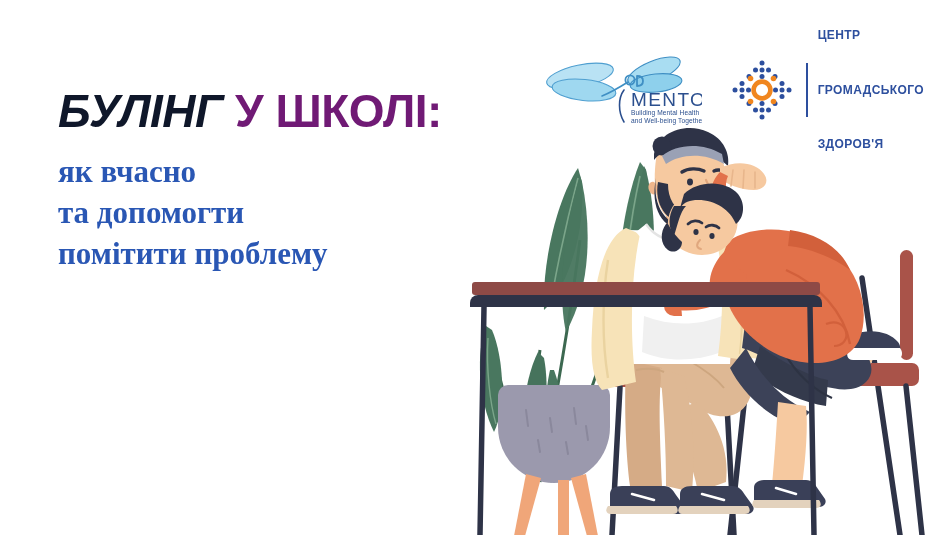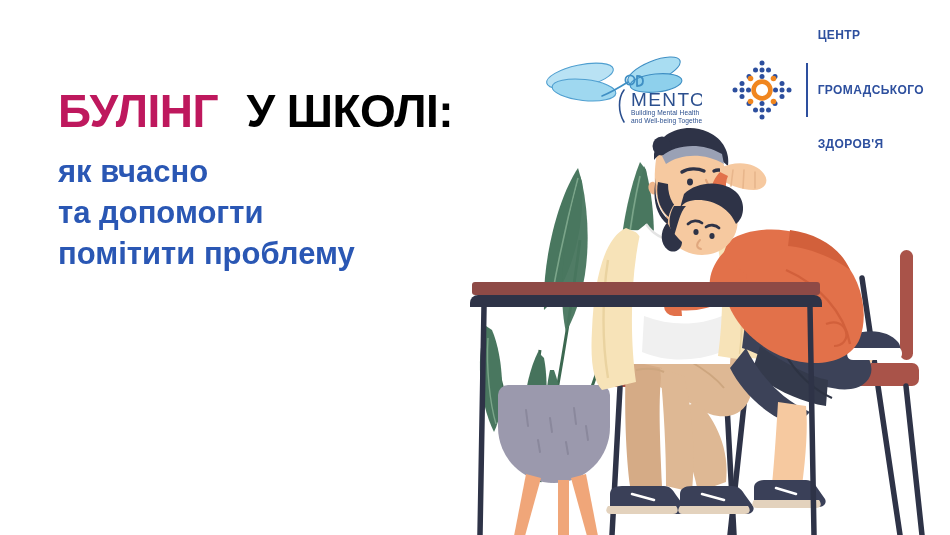--- a/index.html
+++ b/index.html
@@ -54,32 +54,33 @@
   #headline{
     position:absolute;
     left:58px;
     top:88px;
     font-size:46px;
     font-weight:bold;
     letter-spacing:-0.5px;
     line-height:1;
     white-space:nowrap;
   }
-  #headline .hl-orange{ color:#be185d; }
-  #headline .hl-blue{ color:#000000;margin-left:16px; }
+  #headline .hl-orange{ color:#0f172a;font-style:italic; }
+  #headline .hl-blue{ color:#701a75; }
 
   #subhead{
     position:absolute;
     left:58px;
     top:152px;
     font-size:31px;
     font-weight:bold;
     line-height:1.32;
     color:#2a57b4;
     max-width:420px;
+    font-family:Liberation Serif, serif;
   }
   #subhead div{ white-space:nowrap; }
 
   
   #illustration{
     position:absolute;
     left:430px;
     top:120px;
     width:520px;
     height:415px;

